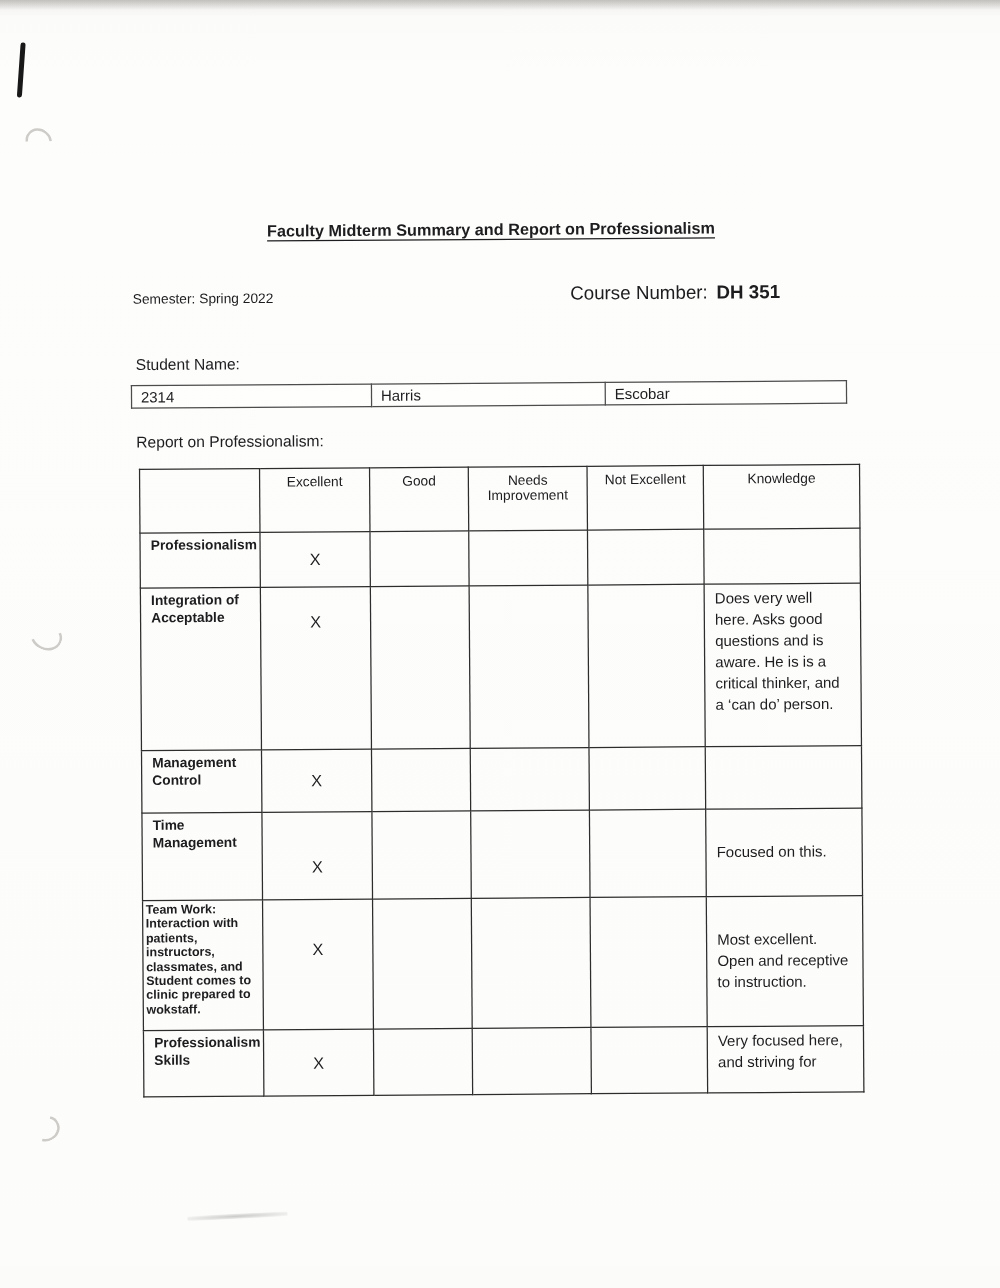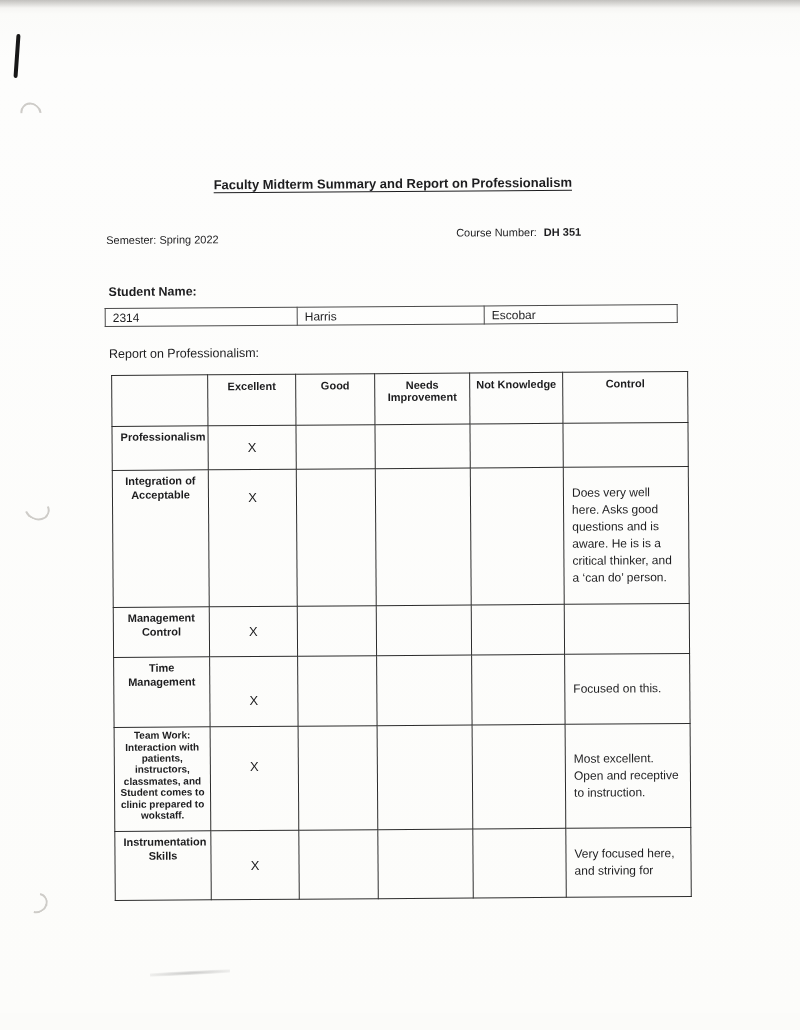--- a/index.html
+++ b/index.html
@@ -35,53 +35,53 @@
     background:radial-gradient(ellipse at center, rgba(110,110,110,.35), rgba(110,110,110,0));
     transform:rotate(-3deg);
   }
   .content { position:absolute; inset:0; transform:rotate(-0.4deg); transform-origin:400px 500px; }
 
   .title {
     position:absolute; top:176px; left:0; width:790px; text-align:center;
     font-size:13px; font-weight:700; text-decoration:underline; text-underline-offset:3px;
   }
   .semester { position:absolute; left:108px; top:232px; font-size:11px; }
-  .course   { position:absolute; left:458px; top:227px; font-size:11px; }
+  .course   { position:absolute; left:458px; top:227px; font-size:15px; }
   .course .val { font-weight:700; margin-left:7px; }
-  .student-label { position:absolute; left:110px; top:283px; font-size:12.5px;font-weight:bold; }
+  .student-label { position:absolute; left:110px; top:283px; font-size:12.5px; }
 
   table { border-collapse:collapse; table-layout:fixed; }
   .name-table { position:absolute; left:106px; top:306px; width:572px; }
   .name-table td {
     border:1px solid #4c4c4c; height:18px; font-size:12px;
     padding:1px 7px; vertical-align:middle; background:rgba(255,255,255,.4);
   }
 
   .report-label { position:absolute; left:110px; top:345px; font-size:12.5px; }
 
   .main-table { position:absolute; left:112px; top:373px; width:576px; }
   .main-table th, .main-table td { border:1px solid #2d2d2d; overflow:hidden; }
   .main-table thead tr { height:51px; }
   .main-table th {
-    font-size:11px; font-weight:700; text-align:center;
+    font-size:11px; font-weight:400; text-align:center;
     vertical-align:top; padding:5px 3px 0;
   }
   tr.r1 { height:44px; } tr.r2 { height:130px; } tr.r3 { height:50px; }
   tr.r4 { height:70px; } tr.r5 { height:104px; } tr.r6 { height:53px; }
   .label-cell {
-    font-size:11px; font-weight:700; text-align:center; vertical-align:top;
+    font-size:11px; font-weight:700; vertical-align:top;
     padding:4px 8px; line-height:1.25;
   }
   tr.r5 .label-cell { font-size:10px; line-height:1.14; padding:2px 2px; }
   .mark-cell { text-align:center; vertical-align:middle; font-size:13px; }
   .x-pad20 { vertical-align:top; padding-top:20px; }
   .x-pad32 { vertical-align:top; padding-top:32px; }
   .x-pad36 { vertical-align:top; padding-top:36px; }
   .comment-cell {
-    font-size:12px; padding:17px 8px; vertical-align:middle; line-height:1.42;
+    font-size:12px; padding:3px 8px; vertical-align:middle; line-height:1.42;
   }
   .c-top { vertical-align:top; }
 </style>
 </head>
 <body>
 
 <div class="page">
   <div class="scan-edge-top"></div>
   <div class="pen-mark"></div>
   <div class="punch punch1"></div>
@@ -126,22 +126,22 @@
         <col style="width:95px">
           <col style="width:93px">
           <col style="width:125px">
       </colgroup>
       <thead>
         <tr>
           <th></th>
           <th>Excellent</th>
           <th>Good</th>
           <th>Needs Improvement</th>
-          <th>Not Knowledge</th>
-          <th>Control</th>
+          <th>Not Excellent</th>
+          <th>Knowledge</th>
         </tr>
       </thead>
       <tbody>
         <tr class="r1">
           <td class="label-cell">Professionalism</td>
           <td class="mark-cell">X</td>
           <td class="mark-cell"></td>
           <td class="mark-cell"></td>
           <td class="mark-cell"></td>
           <td class="comment-cell"></td>
@@ -172,21 +172,21 @@
         </tr>
         <tr class="r5">
           <td class="label-cell">Team Work: Interaction with patients, instructors, classmates, and Student comes to clinic prepared to wokstaff.</td>
           <td class="mark-cell x-pad32">X</td>
           <td class="mark-cell"></td>
           <td class="mark-cell"></td>
           <td class="mark-cell"></td>
           <td class="comment-cell">Most excellent. Open and receptive to instruction.</td>
         </tr>
         <tr class="r6">
-          <td class="label-cell">Instrumentation Skills</td>
+          <td class="label-cell">Professionalism Skills</td>
           <td class="mark-cell">X</td>
           <td class="mark-cell"></td>
           <td class="mark-cell"></td>
           <td class="mark-cell"></td>
           <td class="comment-cell c-top">Very focused here, and striving for</td>
         </tr>
       </tbody>
     </table>
 
   </div>

